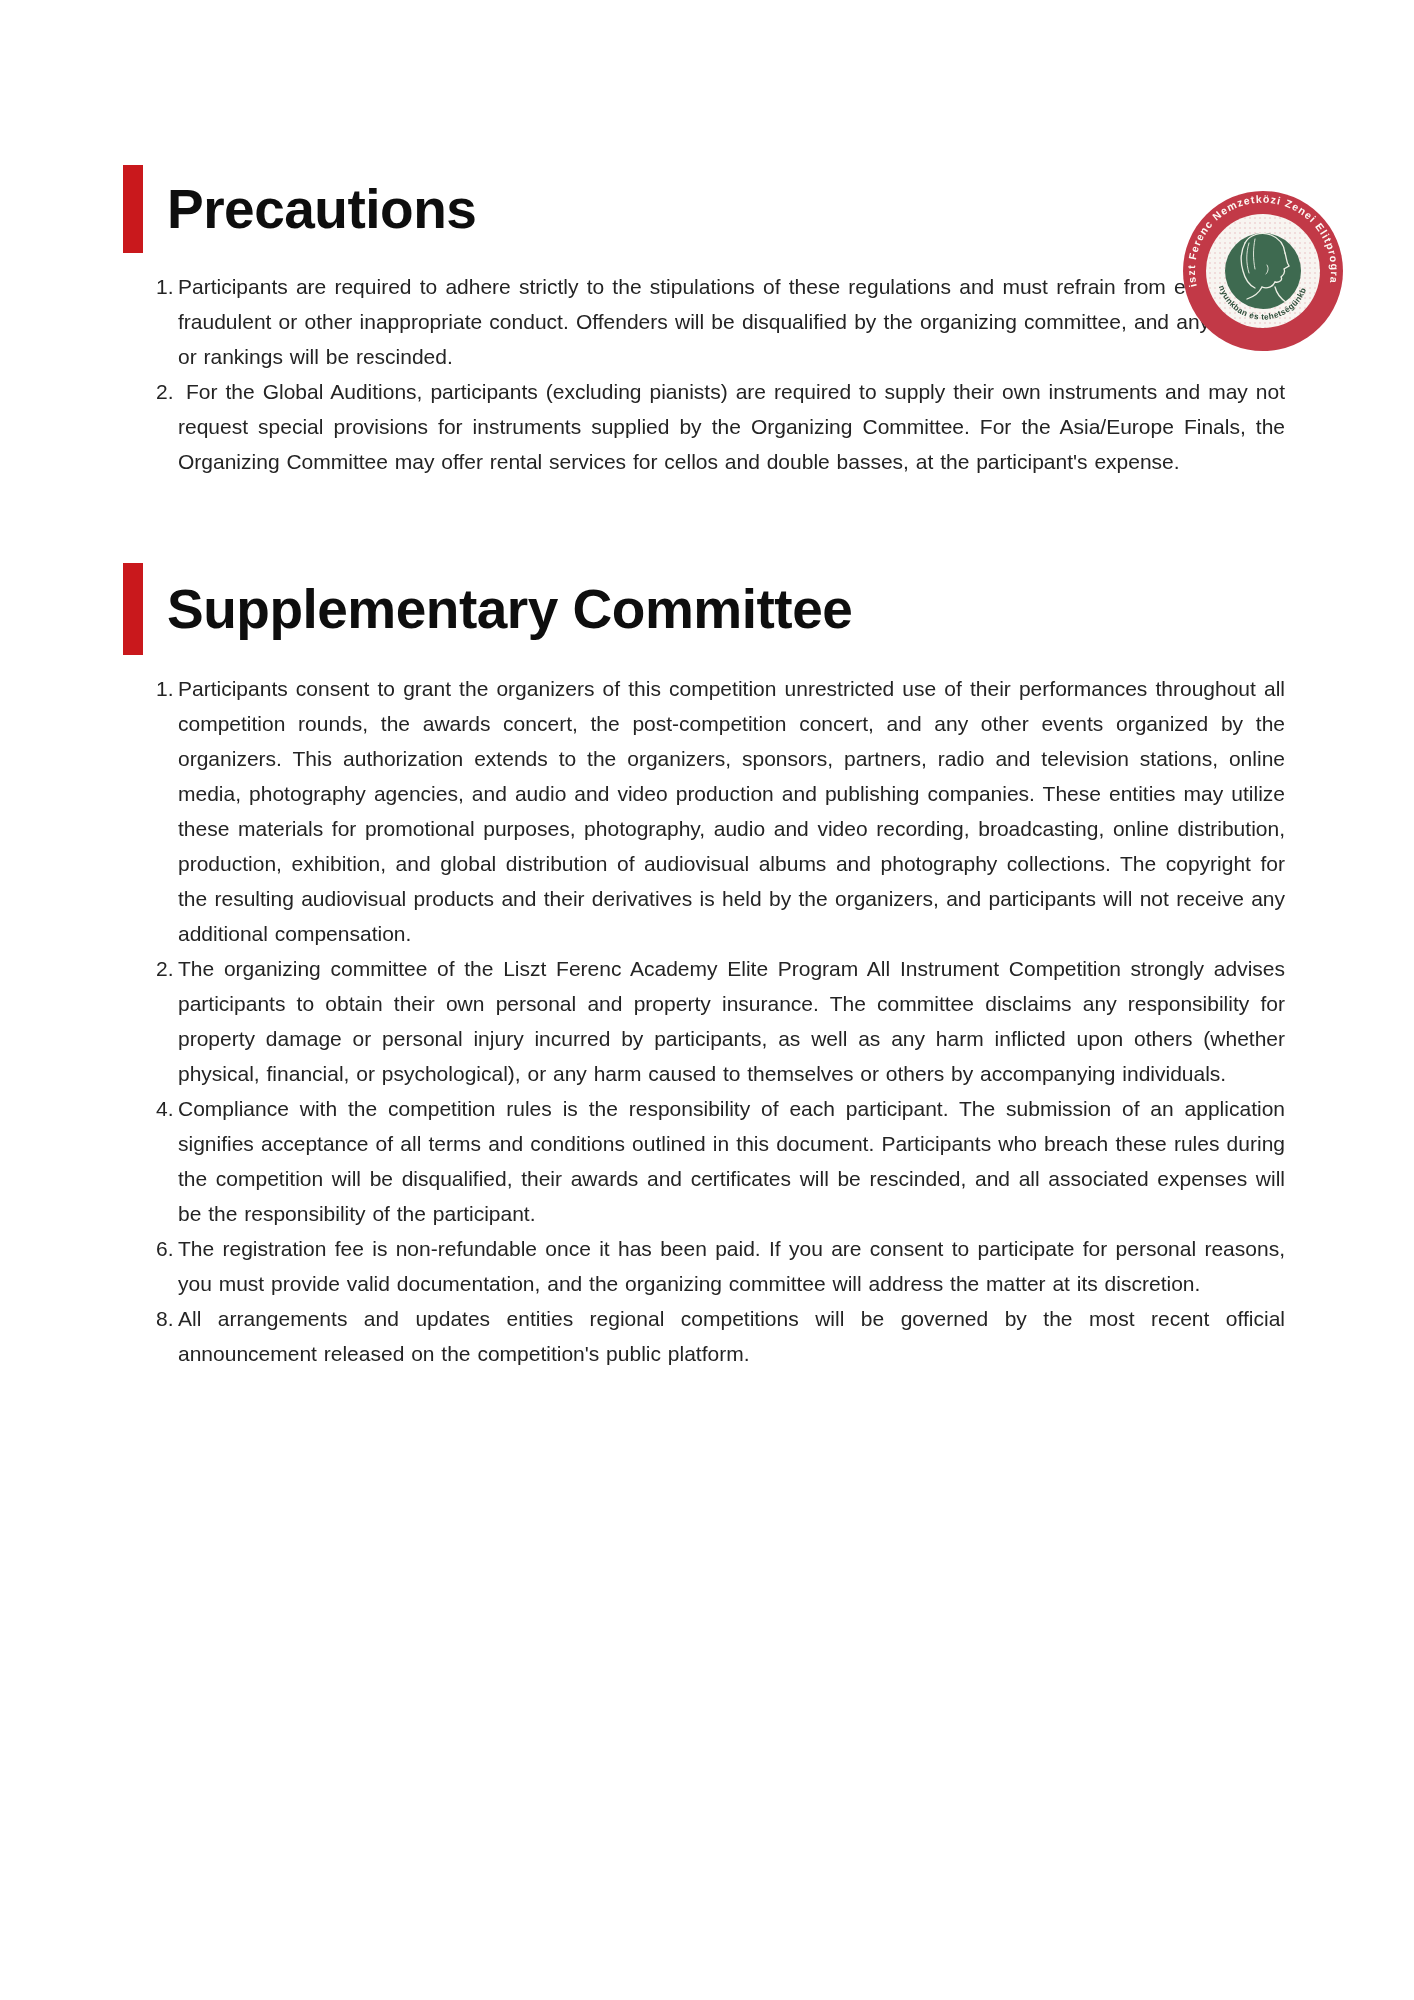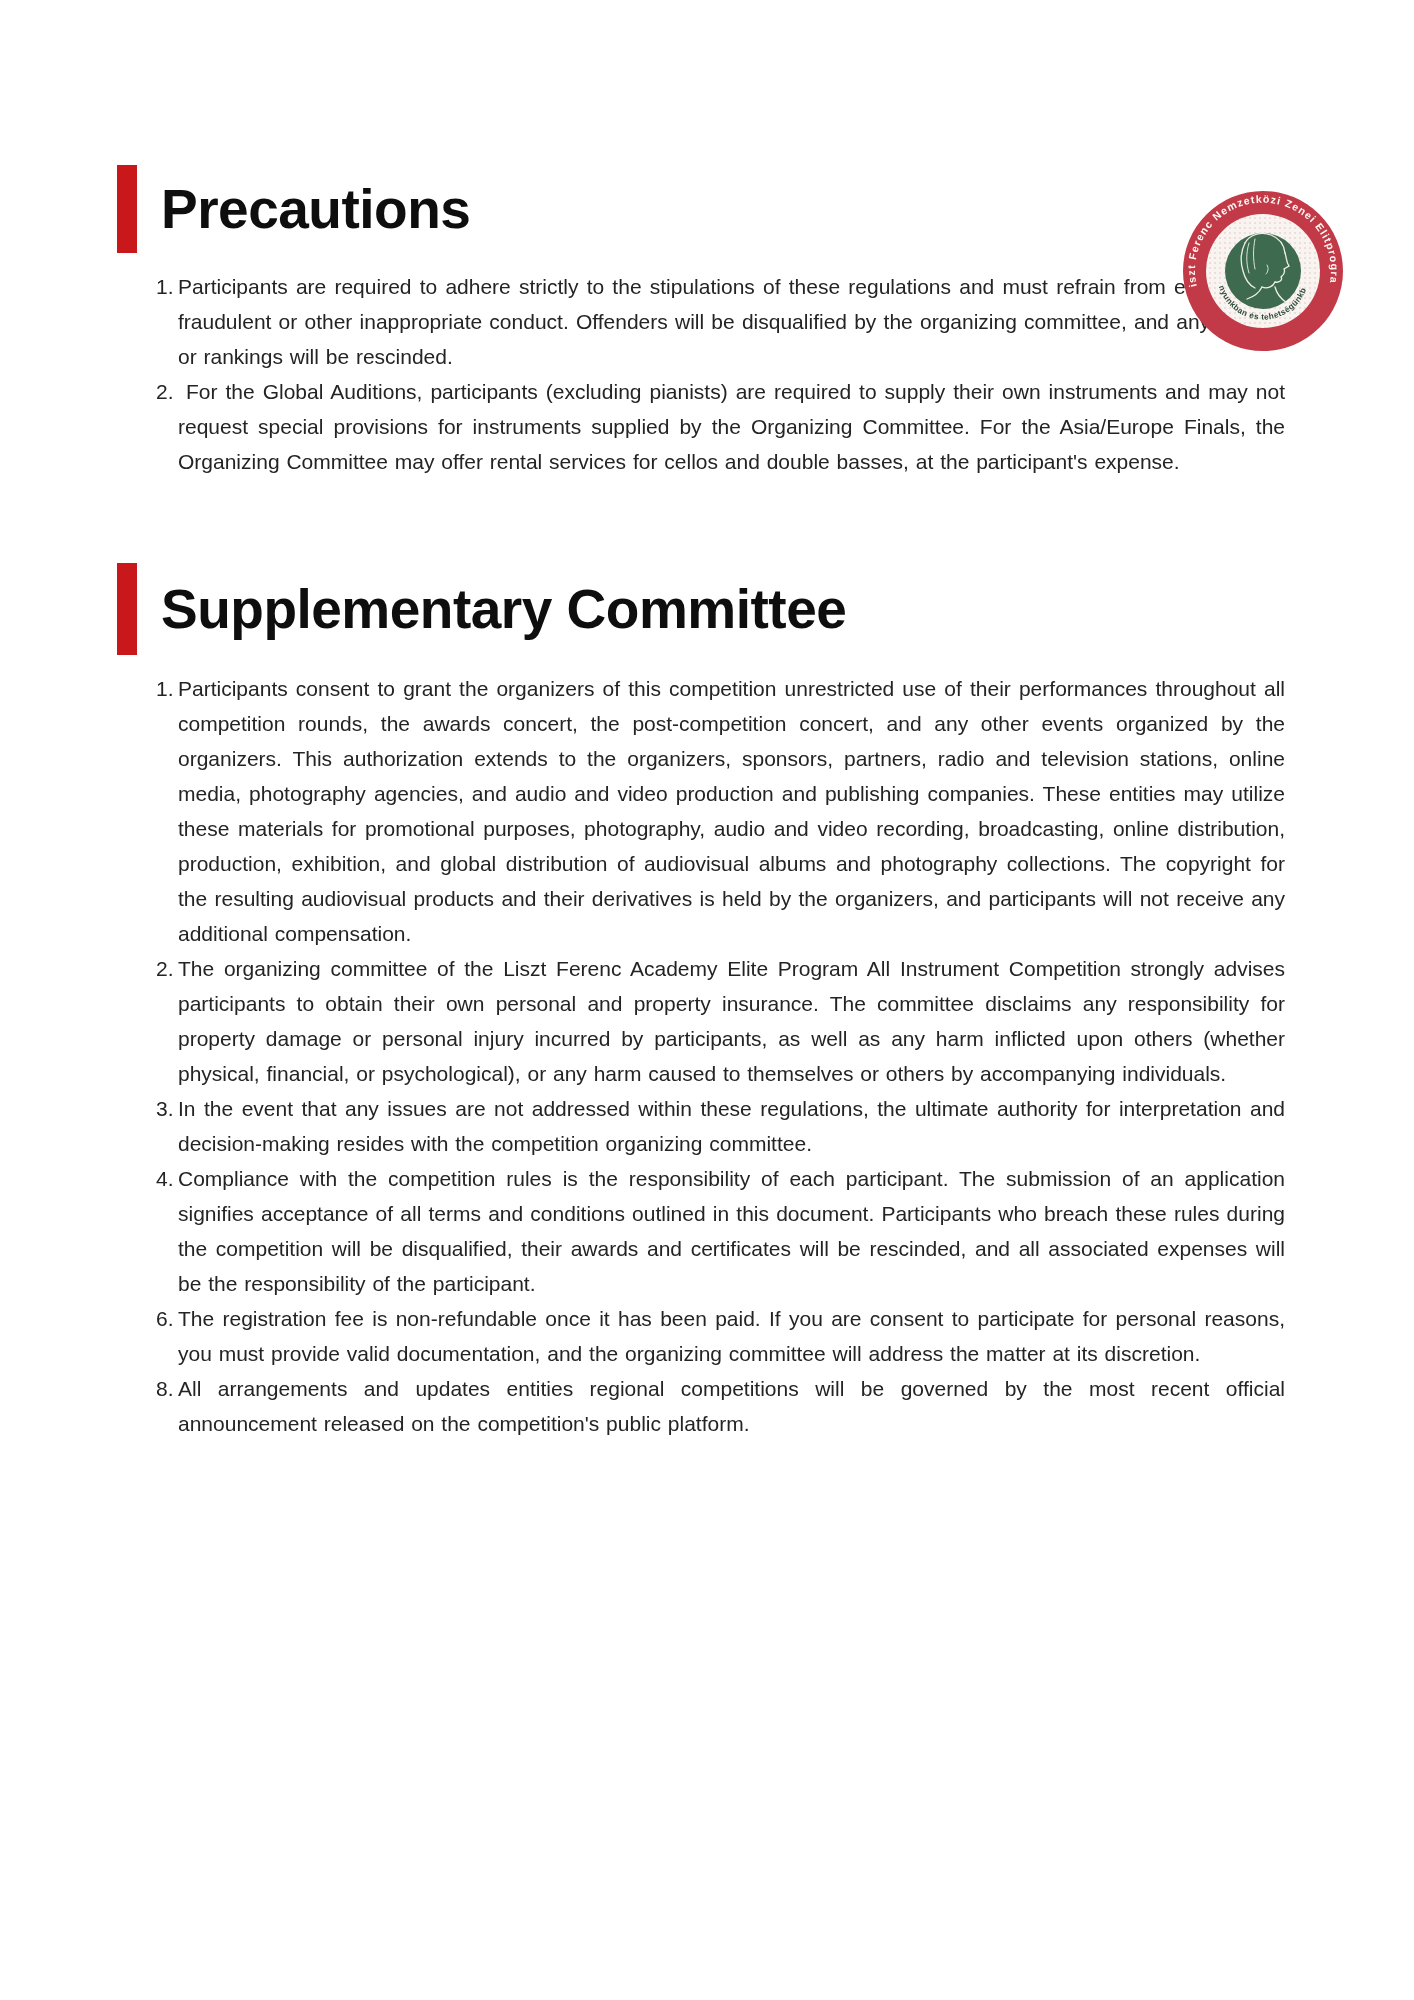--- a/index.html
+++ b/index.html
@@ -17,21 +17,21 @@
   }
   
   .logo {
     position:absolute;
     top:26px; right:71px;
     width:160px; height:160px;
   }
   
   .section-header {
     display:flex; align-items:center;
-    margin-left:4px;
+    margin-left:10px;
   }
   .section-header .bar {
     width:20px; height:88px;
     background:#c9181c;
     margin-right:24px;
     flex:0 0 auto;
   }
   .section-header .title {
     font-size:55px;
     font-weight:800;
@@ -119,19 +119,18 @@
 
 
   <div class="section-header tall" id="supplementary-header">
     <div class="bar"></div>
     <div class="title">Supplementary Committee</div>
   </div>
 
   <ol class="rules-list">
     <li><span class="num">1.</span><span>Participants consent to grant the organizers of this competition unrestricted use of their performances throughout all competition rounds, the awards concert, the post-competition concert, and any other events organized by the organizers. This authorization extends to the organizers, sponsors, partners, radio and television stations, online media, photography agencies, and audio and video production and publishing companies. These entities may utilize these materials for promotional purposes, photography, audio and video recording, broadcasting, online distribution, production, exhibition, and global distribution of audiovisual albums and photography collections. The copyright for the resulting audiovisual products and their derivatives is held by the organizers, and participants will not receive any additional compensation.</span></li>
     <li><span class="num">2.</span><span>The organizing committee of the Liszt Ferenc Academy Elite Program All Instrument Competition strongly advises participants to obtain their own personal and property insurance. The committee disclaims any responsibility for property damage or personal injury incurred by participants, as well as any harm inflicted upon others (whether physical, financial, or psychological), or any harm caused to themselves or others by accompanying individuals.</span></li>
-    <li><span class="num">3.</span><span>In the event that any issues are not addressed within these regulations, the ultimate authority for interpretation and decision-making resides with the competition organizing committee.</span></li>
     <li><span class="num">4.</span><span>Compliance with the competition rules is the responsibility of each participant. The submission of an application signifies acceptance of all terms and conditions outlined in this document. Participants who breach these rules during the competition will be disqualified, their awards and certificates will be rescinded, and all associated expenses will be the responsibility of the participant.</span></li>
     <li><span class="num">6.</span><span>The registration fee is non-refundable once it has been paid. If you are consent to participate for personal reasons, you must provide valid documentation, and the organizing committee will address the matter at its discretion.</span></li>
     <li><span class="num">8.</span><span>All arrangements and updates entities regional competitions will be governed by the most recent official announcement released on the competition's public platform.</span></li>
   </ol>
 
 </div>
 
 </body></html>

